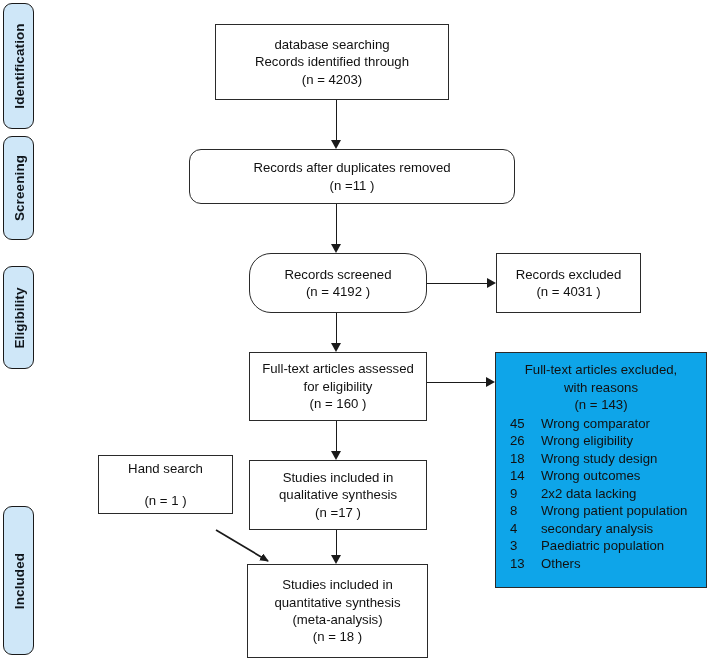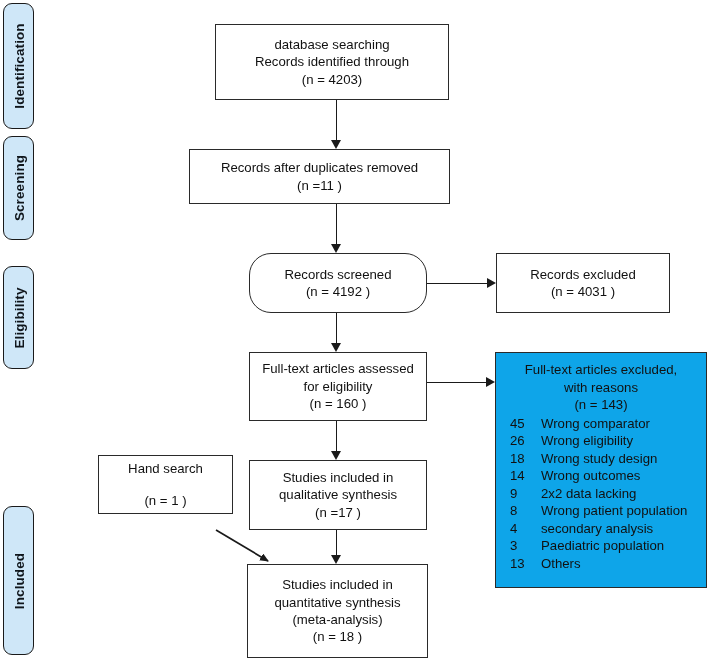--- a/index.html
+++ b/index.html
@@ -139,31 +139,31 @@
   <div class="stage-bar" style="top:506px;height:149px;">
     <span class="stage-label">Included</span>
   </div>
 
   <div class="flow-box" style="left:215px;top:24px;width:234px;height:76px;">
     <span class="line">database searching</span>
     <span class="line">Records identified through</span>
     <span class="line">(n =  4203)</span>
   </div>
 
-  <div class="flow-box" style="left:189px;top:149px;width:261px;height:55px;">
+  <div class="flow-box" style="left:189px;top:149px;width:326px;height:55px;border-radius:12px;">
     <span class="line">Records after duplicates removed</span>
     <span class="line">(n =11 )</span>
   </div>
 
   <div class="flow-box" style="left:249px;top:253px;width:178px;height:60px;border-radius:22px;">
     <span class="line">Records screened</span>
     <span class="line">(n = 4192 )</span>
   </div>
 
-  <div class="flow-box" style="left:496px;top:253px;width:174px;height:60px;">
+  <div class="flow-box" style="left:496px;top:253px;width:145px;height:60px;">
     <span class="line">Records excluded</span>
     <span class="line">(n = 4031 )</span>
   </div>
 
   <div class="flow-box" style="left:249px;top:352px;width:178px;height:69px;">
     <span class="line">Full-text articles assessed</span>
     <span class="line">for eligibility</span>
     <span class="line">(n = 160 )</span>
   </div>
 

